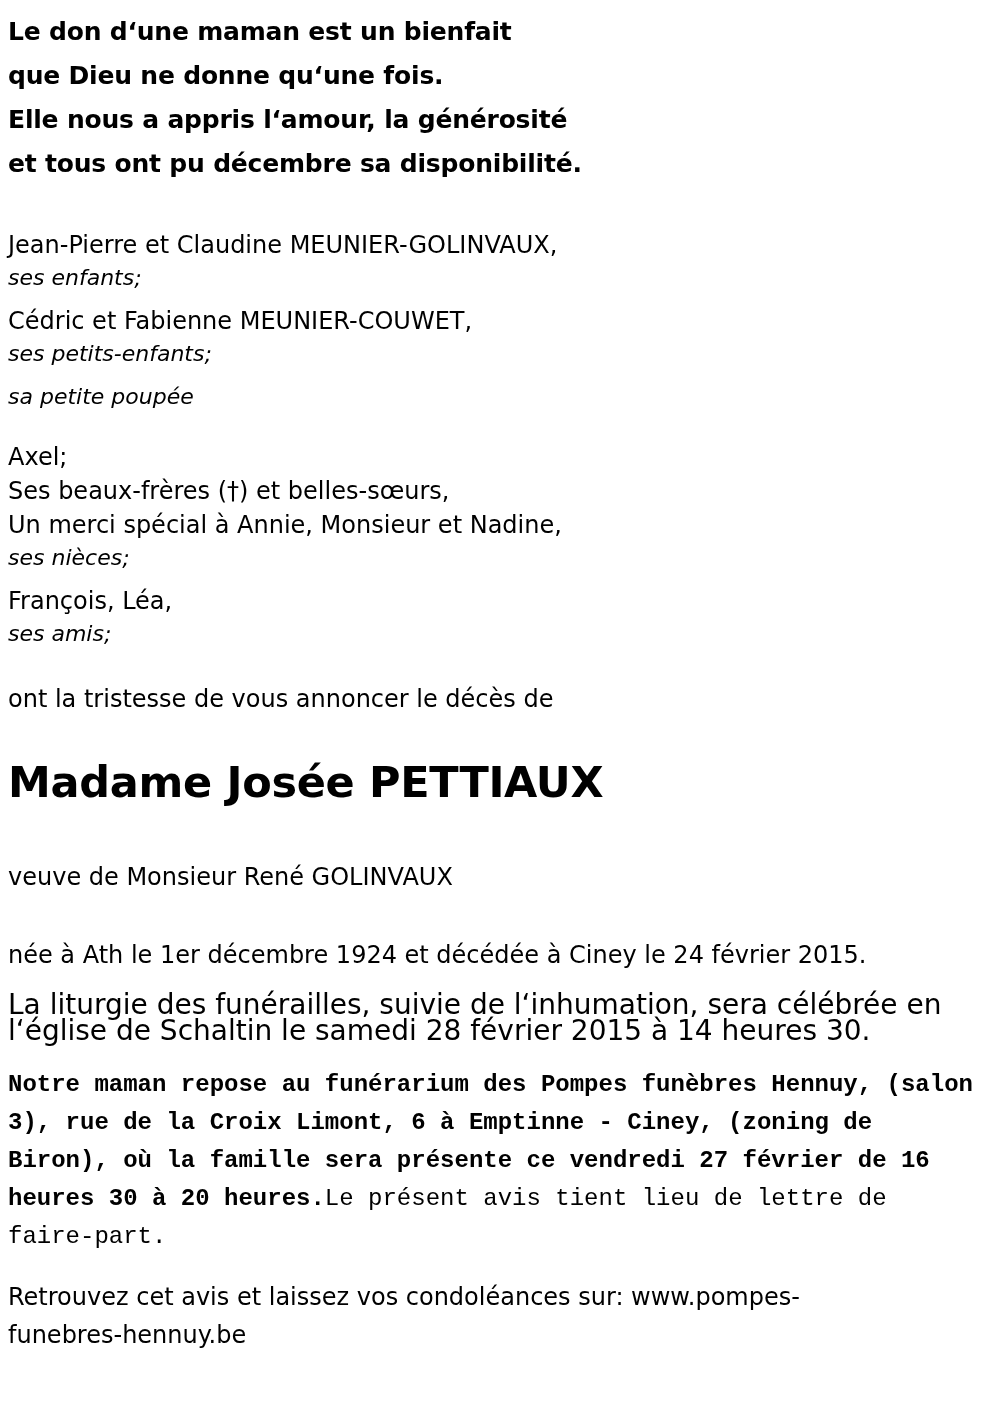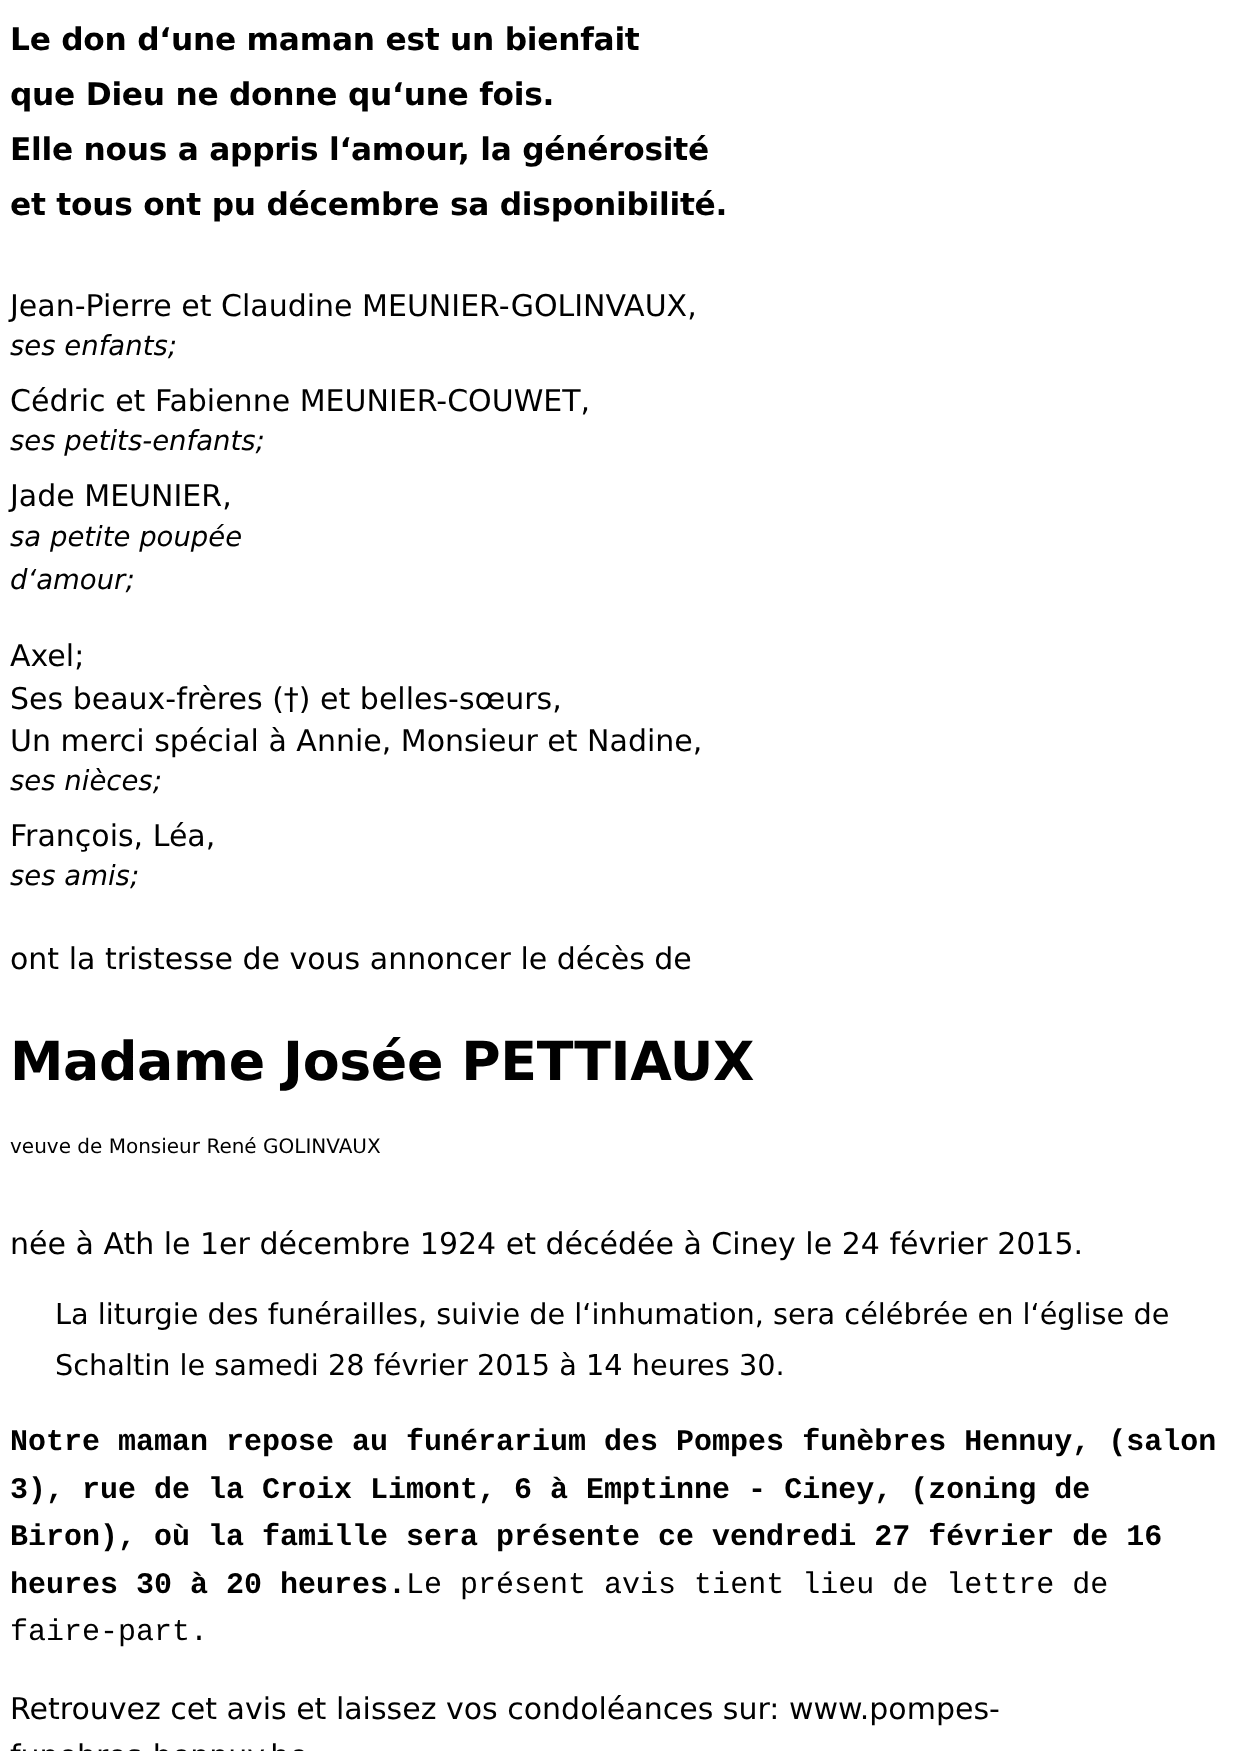--- a/index.html
+++ b/index.html
@@ -84,37 +84,36 @@
   
   .deceased-name {
     font-weight: bold;
     font-size: 43px;
     line-height: 44px;
     letter-spacing: -0.3px;
     margin-top: 44px;
   }
 
   .widow {
-    font-size: 16px;
+    font-size: 24px;
     line-height: 34px;
-    margin-top: 28px;
+    margin-top: 56px;
   }
 
   
   .birth-death {
     font-size: 24px;
     line-height: 34px;
     margin-top: 44px;
   }
   .liturgy {
-    font-size: 23px;
-    line-height: 41px;
+    font-size: 28px;
+    line-height: 26px;
     margin-top: 20px;
     max-width: 984px;
-    margin-left: 36px;
   }
   .funerarium {
     font-size: 24px;
     line-height: 38px;
     margin-top: 22px;
     max-width: 978px;
     font-family: Liberation Mono, monospace;
   }
   .funerarium b {
     font-weight: bold;
@@ -149,23 +148,21 @@
       <div class="gap-sm"></div>
 
       <div class="fam-row">
         <div class="fam-name">Cédric et Fabienne MEUNIER-COUWET,</div>
         <div class="fam-rel">ses petits-enfants;</div>
       </div>
 
       <div class="gap-sm"></div>
 
       <div class="fam-row">
-        <div class="fam-name">Jade MEUNIER,</div>
         <div class="fam-rel two-line">sa petite poupée</div>
-        <div class="fam-rel two-line">d‘amour;</div>
       </div>
 
       <div class="gap-lg"></div>
 
       <div class="fam-row tight">
         <div class="fam-name">Axel;</div>
         <div class="fam-name">Ses beaux-frères (†) et belles-sœurs,</div>
         <div class="fam-name">Un merci spécial à Annie, Monsieur et Nadine,</div>
         <div class="fam-rel">ses nièces;</div>
       </div>

